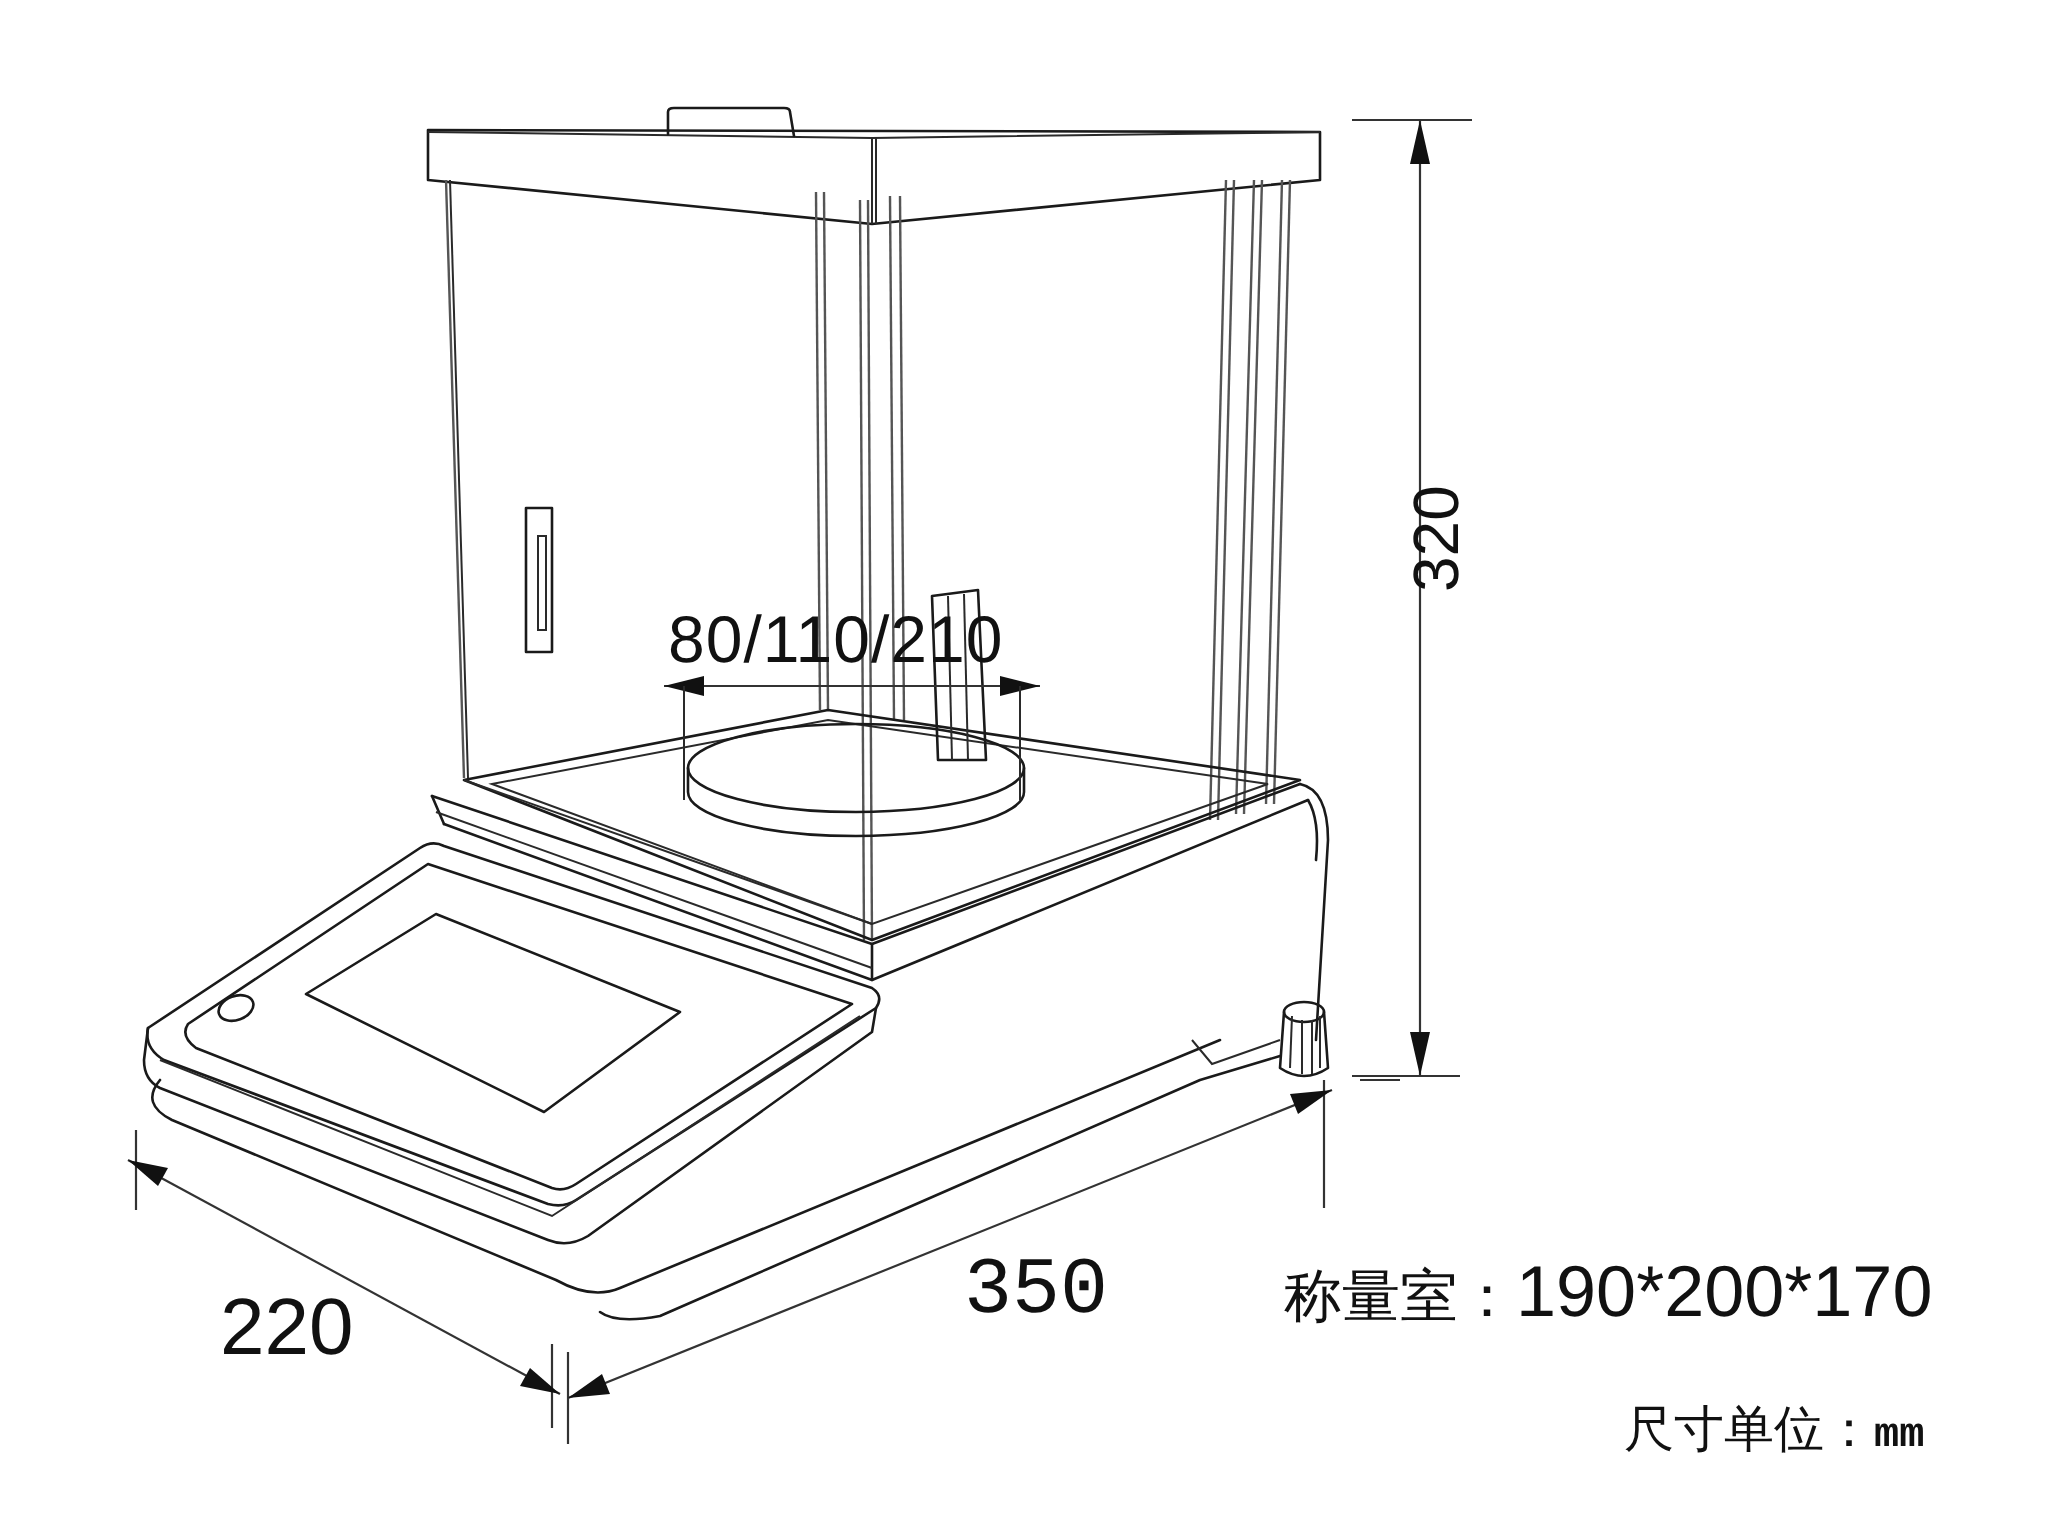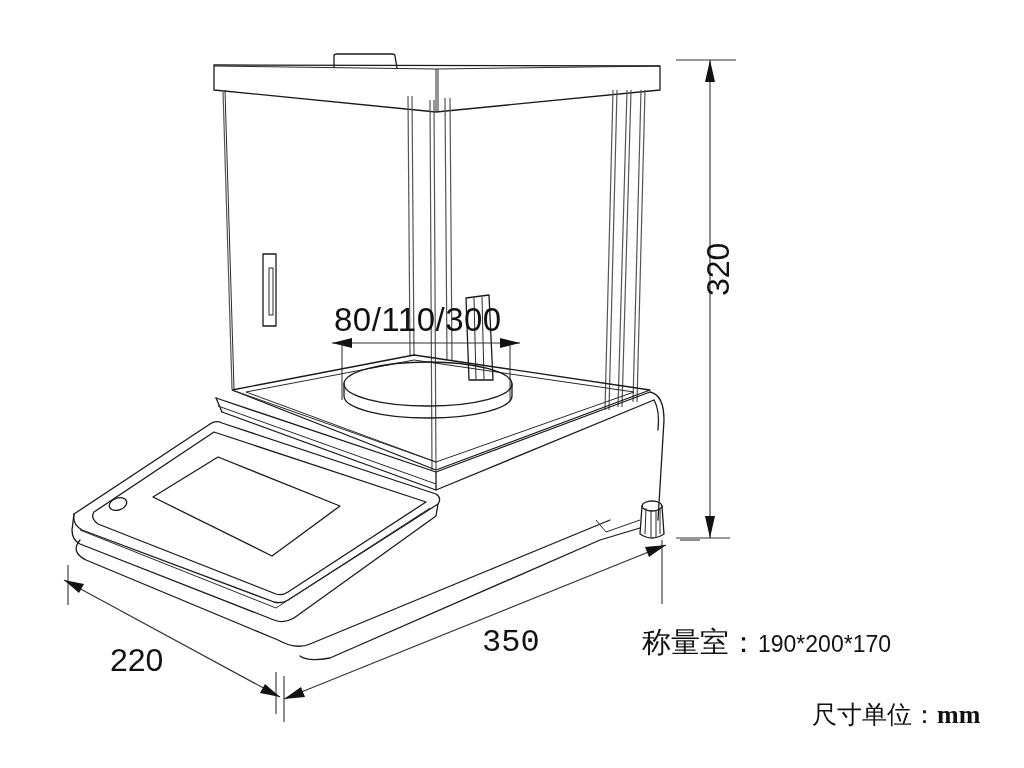--- a/index.html
+++ b/index.html
@@ -23,21 +23,21 @@
       height: 768px;
     }
     .ln { fill: none; stroke: #1a1a1a; stroke-width: 1.3; stroke-linejoin: round; stroke-linecap: round; }
     .thin { fill: none; stroke: #2a2a2a; stroke-width: 1; }
     .pillar { fill: none; stroke: #555; stroke-width: 1.2; }
     .dim { fill: none; stroke: #333; stroke-width: 1.1; }
     .arrow { fill: #111; stroke: none; }
     .dim-label {
       position: absolute;
       font-family: "Liberation Sans", sans-serif;
-      font-size: 32px;
+      font-size: 40px;
       color: #111;
       line-height: 1;
       white-space: nowrap;
     }
     #label-pan {
       left: 334px;
       top: 303px;
       font-size: 33px;
       letter-spacing: 0.5px;
     }
@@ -51,23 +51,23 @@
     #label-depth { left: 110px; top: 644px; }
     #label-width { left: 482px; top: 627px; font-family: Liberation Mono, monospace; }
     .note {
       position: absolute;
       font-family: "DejaVu Sans", sans-serif;
       white-space: nowrap;
       color: #111;
       line-height: 1;
     }
     #chamber-note { left: 642px; top: 628px; font-size: 29px; }
-    #chamber-note .val { font-family: "Liberation Sans", sans-serif; font-size: 23px; }
+    #chamber-note .val { font-family: "Liberation Sans", sans-serif; font-size: 36px; }
     #unit-note { left: 812px; top: 702px; font-size: 25px; }
-    #unit-note .val { font-family: Liberation Serif, serif; font-size: 26px; font-weight: bold; }
+    #unit-note .val { font-family: Liberation Mono, monospace; font-size: 21px; font-weight: bold; }
   </style>
 </head>
 <body>
 
 <svg id="drawing" viewBox="0 0 1024 768" xmlns="http://www.w3.org/2000/svg">
 
   <g>
     <path class="ln" d="M214 65 L660 66 L660 90 L436 112 L214 90 Z"></path>
     <path class="thin" d="M214 66 L436 69 L660 66"></path>
     <line class="thin" x1="436" y1="69" x2="436" y2="112"></line>
@@ -189,21 +189,21 @@
   <g>
     <line class="dim" x1="284" y1="676" x2="284" y2="722"></line>
     <line class="dim" x1="662" y1="540" x2="662" y2="604"></line>
     <line class="dim" x1="284" y1="699" x2="666" y2="545"></line>
     <polygon class="arrow" points="284,699 301,687 305,697"></polygon>
     <polygon class="arrow" points="666,545 649,557 645,547"></polygon>
     <line class="dim" x1="680" y1="540" x2="700" y2="540"></line>
   </g>
 </svg>
 
-<div class="dim-label" id="label-pan">80/110/300</div>
+<div class="dim-label" id="label-pan">80/110/210</div>
 <div class="dim-label" id="label-height">320</div>
 <div class="dim-label" id="label-depth">220</div>
 <div class="dim-label" id="label-width">350</div>
 
 <div class="note" id="chamber-note">
   <span>称量室：</span><span class="val">190*200*170</span>
 </div>
 
 <div class="note" id="unit-note">
   <span>尺寸单位：</span><span class="val">mm</span>

